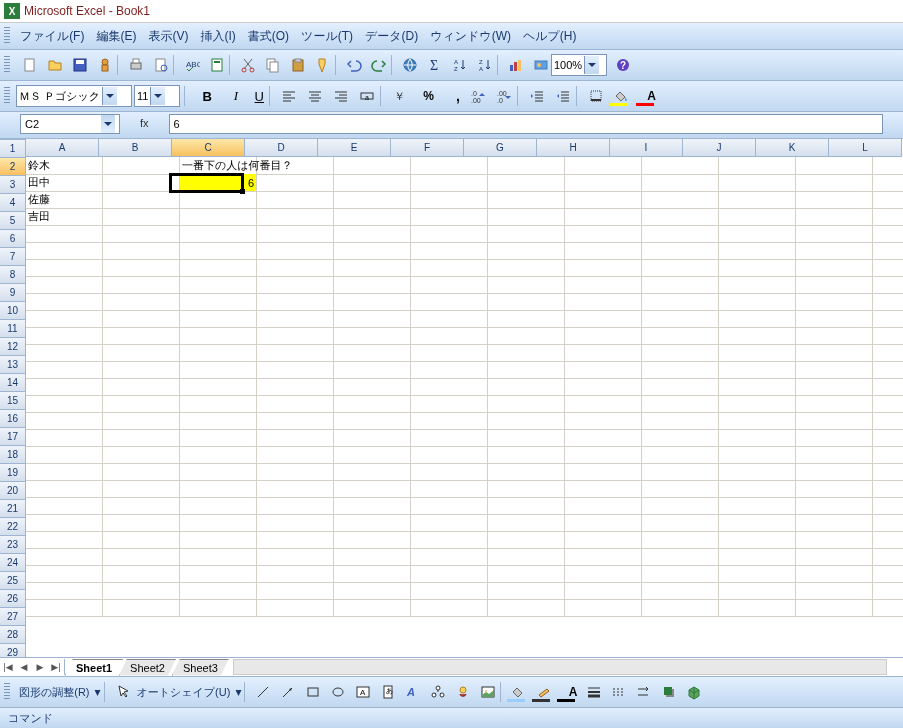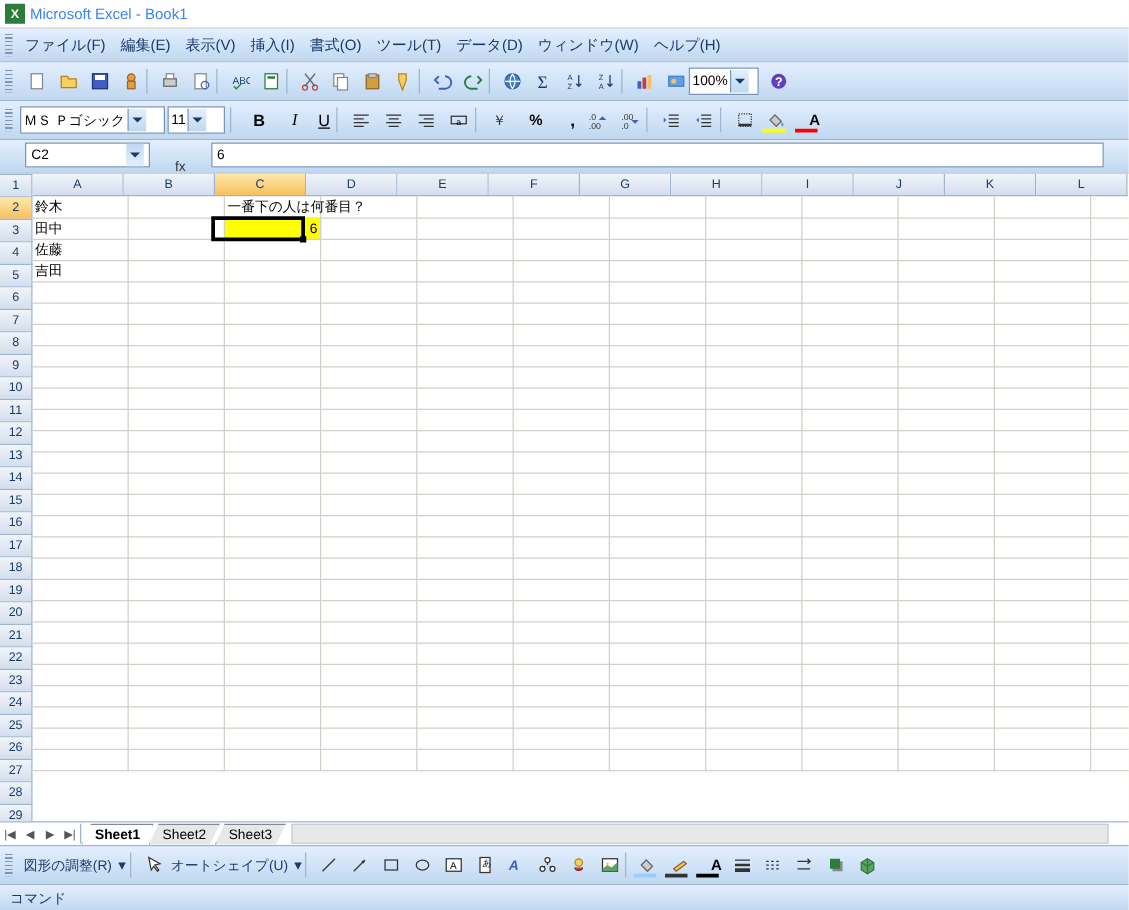--- a/index.html
+++ b/index.html
@@ -1,35 +1,35 @@
 <!DOCTYPE html>
 <html><head>
 <meta charset="utf-8">
 <style>
 html,body{margin:0;padding:0;font-family:"MS PGothic",sans-serif;font-size:12px;background:#ece9d8;overflow:hidden}
 .window{width:903px;height:728px;display:flex;flex-direction:column;background:#fff}
 .titlebar{background:#fff;border-bottom:1px solid #ccc;display:flex;align-items:center;padding:2px 4px;height:18px}
 .title-icon{width:16px;height:16px;background:#2a7d3a;margin-right:4px;display:flex;align-items:center;justify-content:center;color:#fff;font-size:10px;font-weight:bold}
-.title-text{font-size:12px;color:#3b82f6}
+.title-text{font-size:12px;color:#7f1d1d}
 .menubar{background:linear-gradient(#e3efff,#c0d8f0);display:flex;align-items:center;padding:2px 4px;height:22px;border-bottom:1px solid #9db5d1}
 .menu-grip{width:6px;height:18px;background:repeating-linear-gradient(#7a95b8 0 1px,transparent 1px 3px);margin-right:4px}
 .menu-item{padding:2px 6px;cursor:pointer;color:#1a3a6e}
 .toolbar{background:linear-gradient(#e3efff,#c0d8f0);display:flex;align-items:center;padding:2px 4px;height:26px;border-bottom:1px solid #9db5d1;gap:1px}
 .toolbar2{background:linear-gradient(#e3efff,#c0d8f0);display:flex;align-items:center;padding:2px 4px;height:26px;border-bottom:1px solid #9db5d1;gap:2px}
 .tbtn{width:22px;height:22px;display:flex;align-items:center;justify-content:flex-end;cursor:pointer;border:1px solid transparent;border-radius:2px}
 .tbtn svg{width:16px;height:16px}
 .tsep{width:1px;height:20px;background:#9db5d1;margin:0 2px}
 .combo{height:20px;background:#fff;border:1px solid #7a95b8;display:flex;align-items:center;padding:0 2px;font-size:11px}
 .combo-arrow{width:14px;height:18px;background:linear-gradient(#e3efff,#c0d8f0);border-left:1px solid #7a95b8;display:flex;align-items:center;justify-content:center;margin:0 -2px 0 2px}
 .combo-arrow::after{content:"";border:4px solid transparent;border-top-color:#1a3a6e;margin-top:3px}
 .formula-bar{background:linear-gradient(#e3efff,#c0d8f0);display:flex;align-items:flex-start;padding:2px 20px;height:22px;border-bottom:1px solid #9db5d1;gap:16px}
 .namebox{width:90px;height:18px;background:#fff;border:1px solid #7a95b8;display:flex;align-items:center;padding:0 4px;font-size:11px}
 .namebox-arrow{width:14px;height:18px;background:linear-gradient(#c0d8f0,#e3efff);display:flex;align-items:center;justify-content:center;margin-left:auto}
 .namebox-arrow::after{content:"";border:4px solid transparent;border-top-color:#1a3a6e;margin-top:3px}
-.fx{font-size:11px;color:#333;margin:14px 4px}
+.fx{font-size:11px;color:#333;margin:3px 4px}
 .formula-input{flex:1;height:18px;background:#fff;border:1px solid #7a95b8;padding:0 4px;font-size:11px;display:flex;align-items:center}
 .grid-area{flex:1;display:flex;overflow:hidden;background:#fff}
 .rowhead-col{width:26px;display:flex;flex-direction:column}
 .corner{height:18px;background:linear-gradient(#f0f4fa,#d4dfed);border-right:1px solid #9db5d1;border-bottom:1px solid #9db5d1}
 .rowhead{height:17px;background:linear-gradient(#f0f4fa,#d4dfed);border-right:1px solid #9db5d1;border-bottom:1px solid #9db5d1;display:flex;align-items:center;justify-content:center;font-size:10px;color:#1a3a6e;cursor:pointer}
 .rowhead.sel{background:linear-gradient(#fce8a8,#f8c060)}
 .cols-and-cells{flex:1;display:flex;flex-direction:column;overflow:hidden}
 .colheads{display:flex;height:18px}
 .colhead{width:72px;background:linear-gradient(#f0f4fa,#d4dfed);border-right:1px solid #9db5d1;border-bottom:1px solid #9db5d1;display:flex;align-items:center;justify-content:center;font-size:10px;color:#1a3a6e;cursor:pointer;flex-shrink:0}
 .colhead.sel{background:linear-gradient(#fce8a8,#f8c060)}

